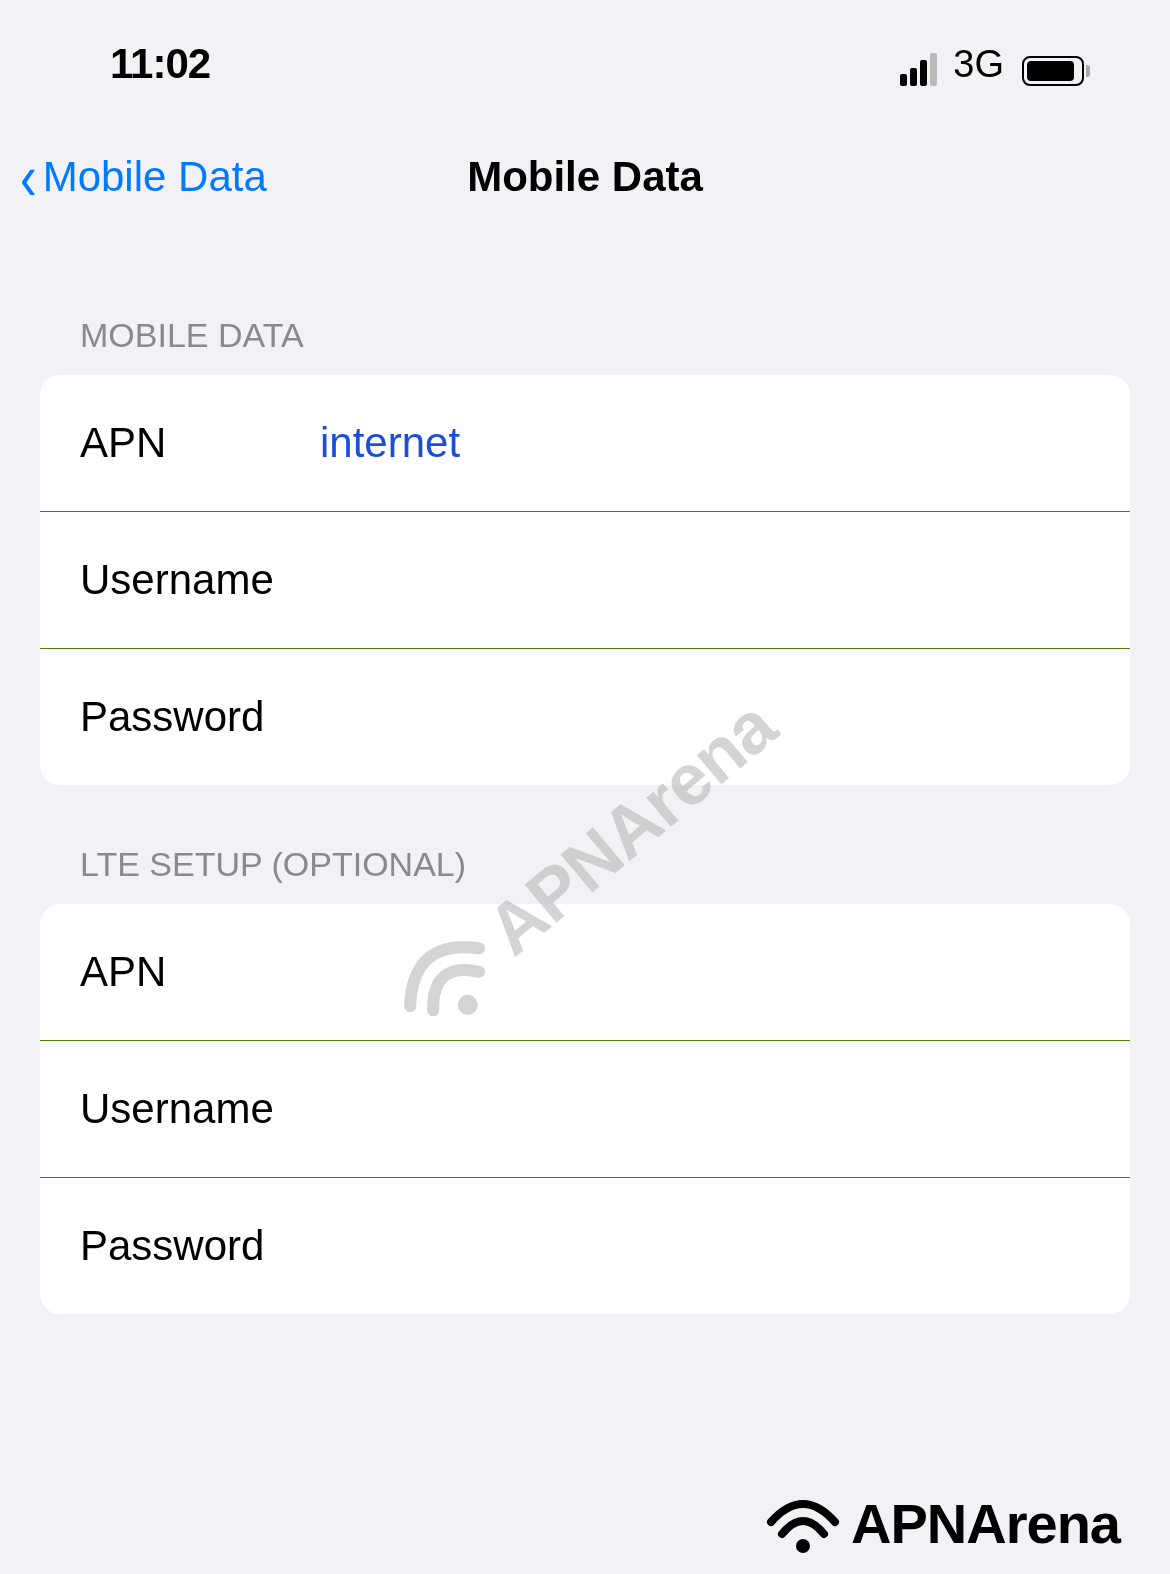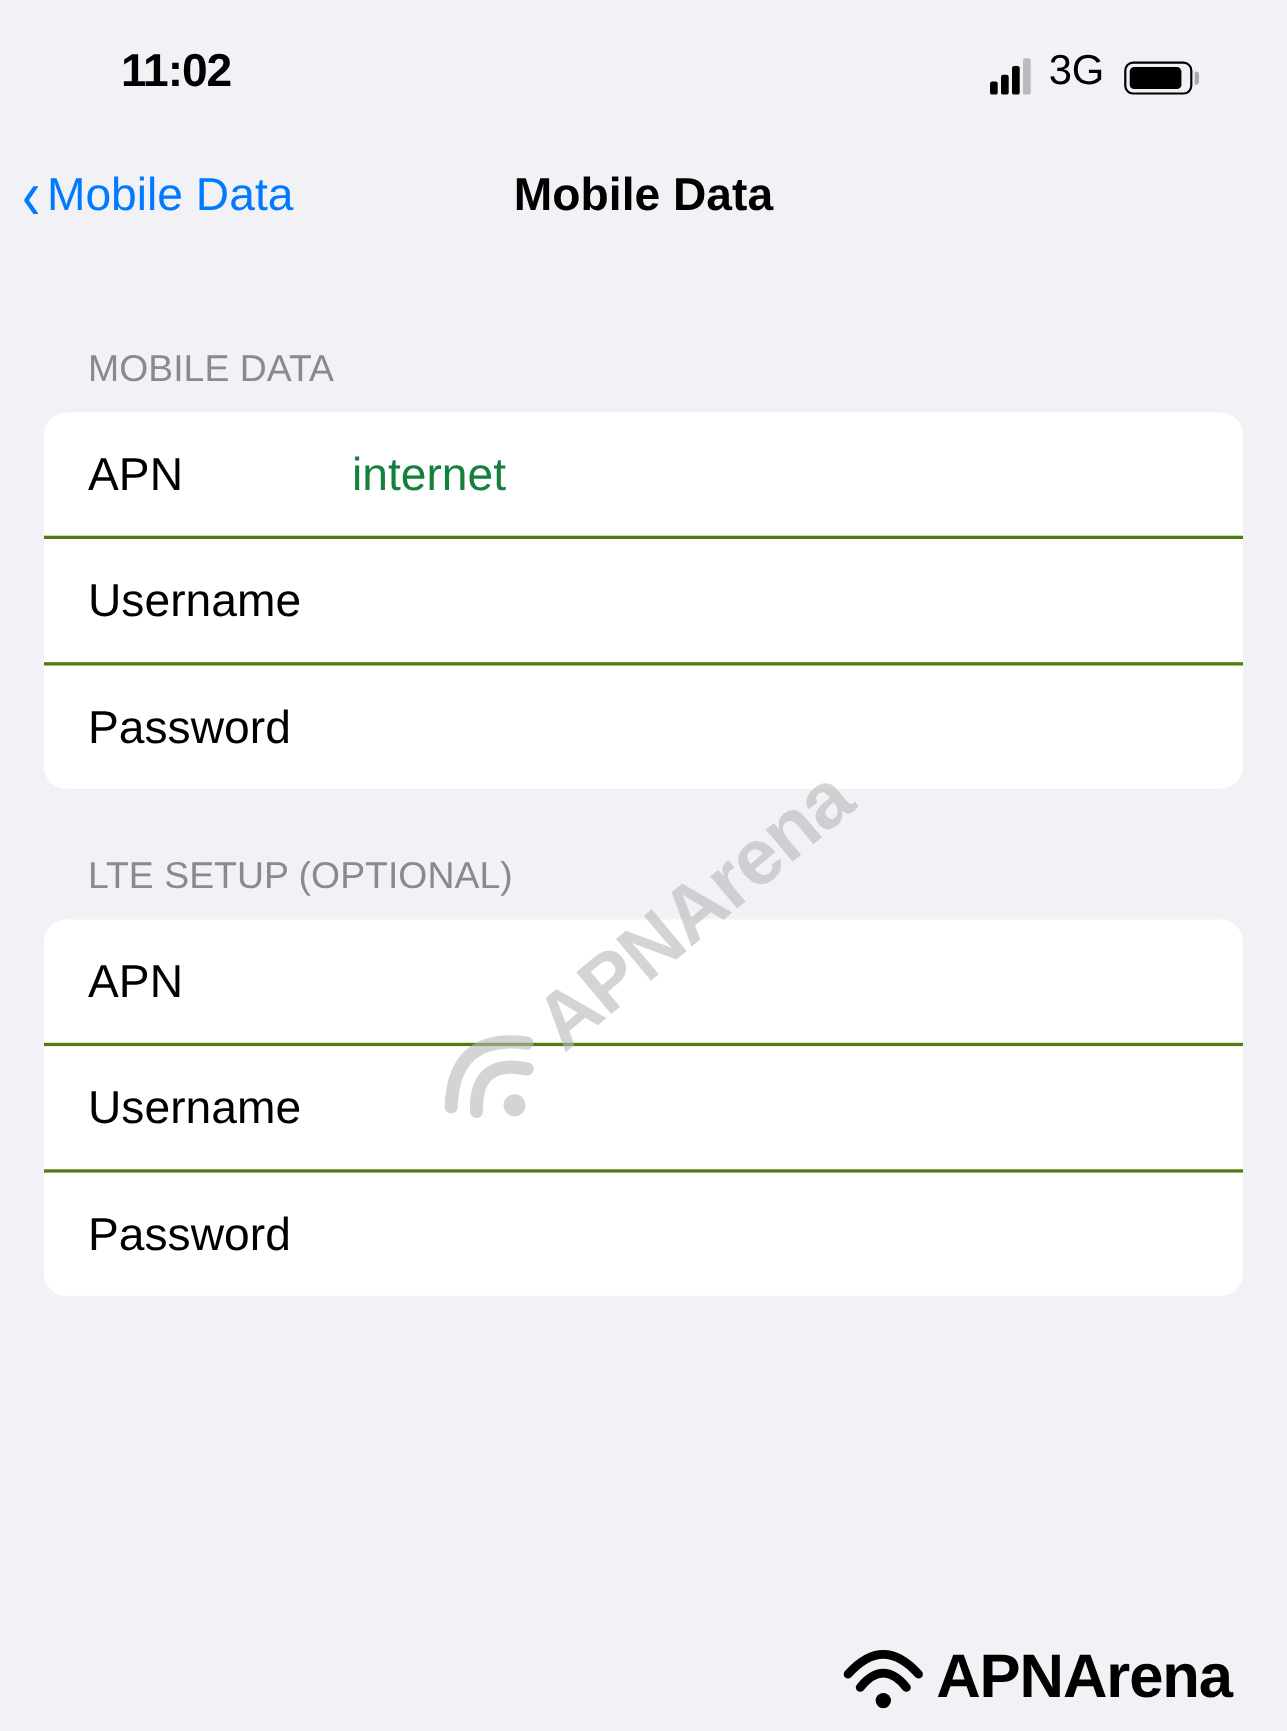--- a/index.html
+++ b/index.html
@@ -115,35 +115,35 @@
     }
     .section-body {
       background: #fff;
       margin: 0 40px;
       border-radius: 20px;
       overflow: hidden;
     }
     .row {
       display: flex;
       align-items: center;
-      padding: 32px 40px;
+      padding: 44px 40px;
       min-height: 110px;
     }
     .row + .row {
-      border-top: 3px solid #4d7c0f;
+      border-top: 1px solid #4d7c0f;
     }
     .row-label {
       font-size: 42px;
       color: #000;
       width: 240px;
       flex-shrink: 0;
     }
     .row-input {
       font-size: 42px;
-      color: #15803d;
+      color: #1d4ed8;
       border: none;
       outline: none;
       background: transparent;
       flex: 1;
       font-family: inherit;
     }
     .watermark-center {
       position: absolute;
       left: 50%;
       top: 55%;

